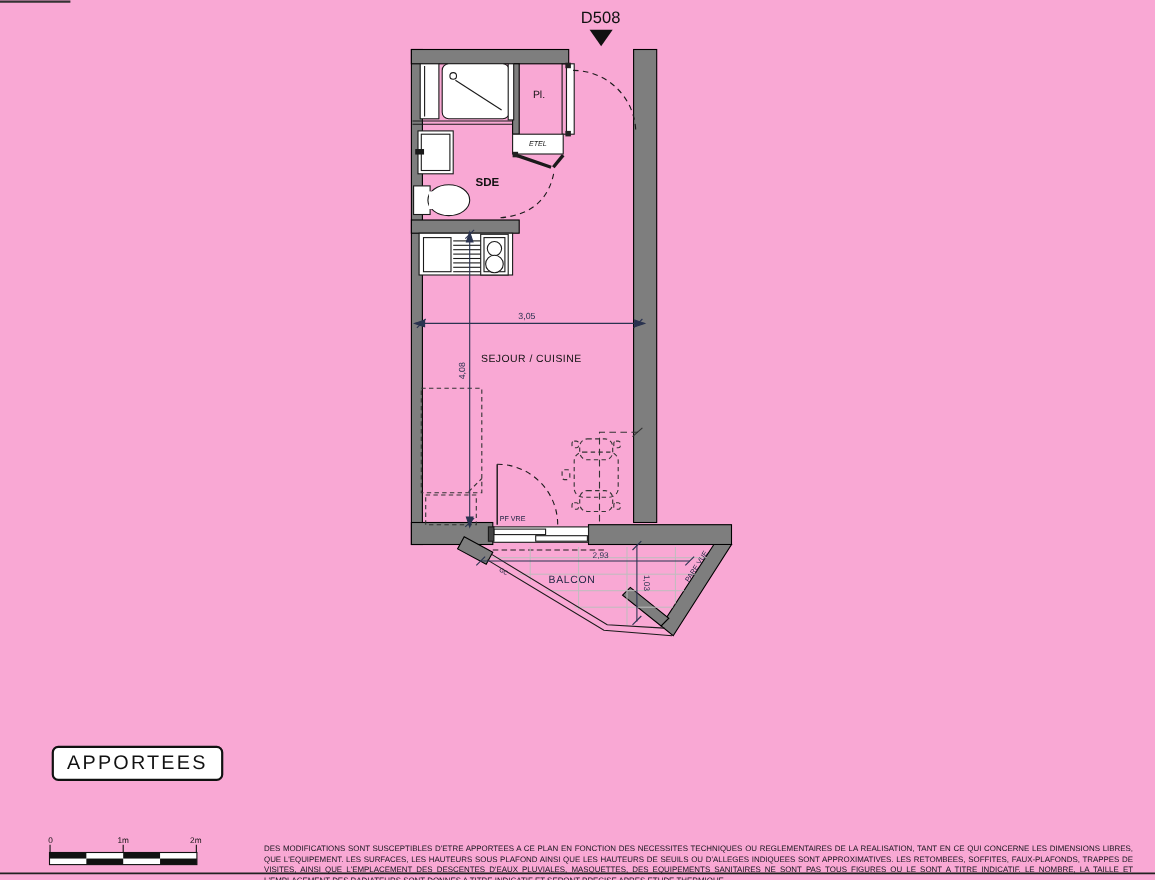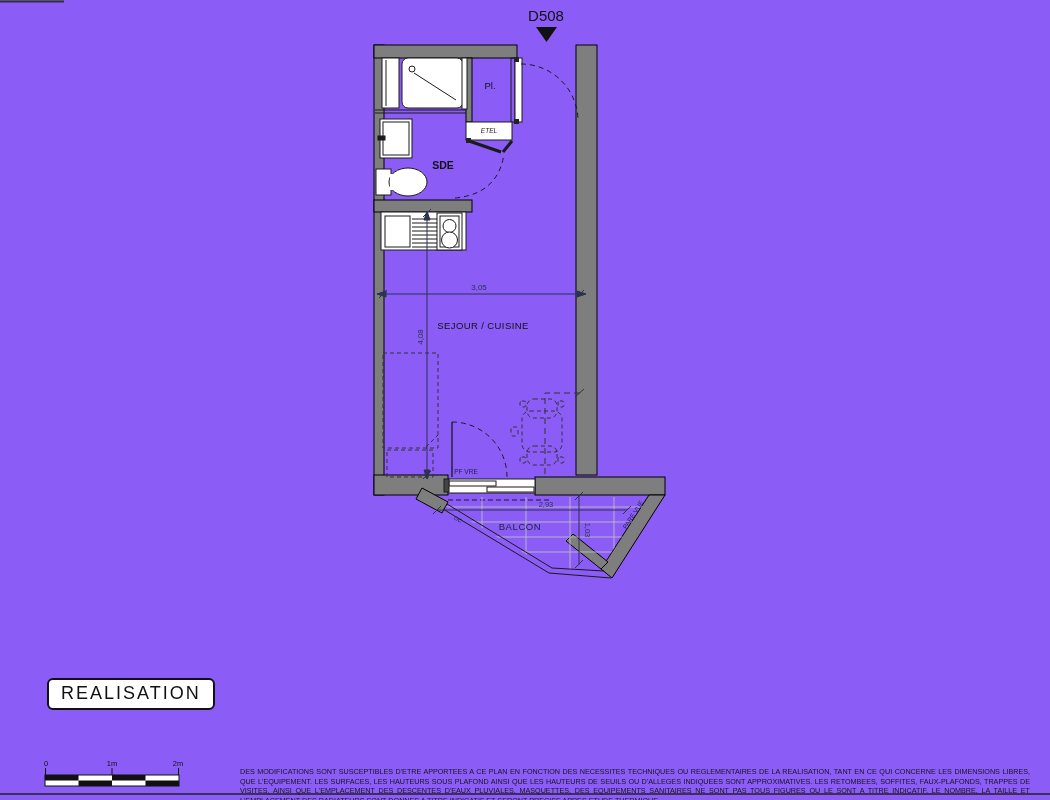--- a/index.html
+++ b/index.html
@@ -1,16 +1,16 @@
 <!DOCTYPE html>
 <html><head>
 <meta charset="utf-8">
 <style>
   html,body{margin:0;padding:0;background:#fff;}
-  #page{position:relative;width:1050px;height:800px;background:#8b5cf6;overflow:hidden;
+  #page{position:relative;width:1050px;height:800px;background:#f9a8d4;overflow:hidden;
         font-family:"Liberation Sans",sans-serif;}
   #plan-svg{position:absolute;left:0;top:0;}
   .stamp{position:absolute;left:47px;top:678px;border:2.5px solid #111;border-radius:6px;
          padding:3px 12px 4px 12px;font-size:18px;letter-spacing:2px;color:#111;
          font-family:"Liberation Sans",sans-serif;background:#fff;}
   .disclaimer{position:absolute;left:240px;top:767px;width:790px;font-size:7.2px;
               line-height:9.7px;color:#15151d;text-align:justify;
               font-family:"Liberation Sans",sans-serif;}
   svg text{font-family:"Liberation Sans",sans-serif;}
 </style>
@@ -183,17 +183,17 @@
     <rect x="45" y="775" width="33.5" height="5.5" fill="#111"></rect>
     <rect x="112" y="775" width="33.5" height="5.5" fill="#111"></rect>
     <rect x="78.5" y="780.5" width="33.5" height="5.5" fill="#111"></rect>
     <rect x="145.5" y="780.5" width="33.5" height="5.5" fill="#111"></rect>
     <text x="46" y="766" font-size="7.5" fill="#111" text-anchor="middle">0</text>
     <text x="112" y="766" font-size="7.5" fill="#111" text-anchor="middle">1m</text>
     <text x="178" y="766" font-size="7.5" fill="#111" text-anchor="middle">2m</text>
   </g>
 </svg>
 
-<div class="stamp">REALISATION</div>
+<div class="stamp">APPORTEES</div>
 
 <div class="disclaimer">DES MODIFICATIONS SONT SUSCEPTIBLES D'ETRE APPORTEES A CE PLAN EN FONCTION DES NECESSITES TECHNIQUES OU REGLEMENTAIRES DE LA REALISATION, TANT EN CE QUI CONCERNE LES DIMENSIONS LIBRES, QUE L'EQUIPEMENT. LES SURFACES, LES HAUTEURS SOUS PLAFOND AINSI QUE LES HAUTEURS DE SEUILS OU D'ALLEGES INDIQUEES SONT APPROXIMATIVES. LES RETOMBEES, SOFFITES, FAUX-PLAFONDS, TRAPPES DE VISITES, AINSI QUE L'EMPLACEMENT DES DESCENTES D'EAUX PLUVIALES, MASQUETTES, DES EQUIPEMENTS SANITAIRES NE SONT PAS TOUS FIGURES OU LE SONT A TITRE INDICATIF. LE NOMBRE, LA TAILLE ET L'EMPLACEMENT DES RADIATEURS SONT DONNES A TITRE INDICATIF ET SERONT PRECISE APRES ETUDE THERMIQUE.</div>
 
 </div>
 
 </body></html>

